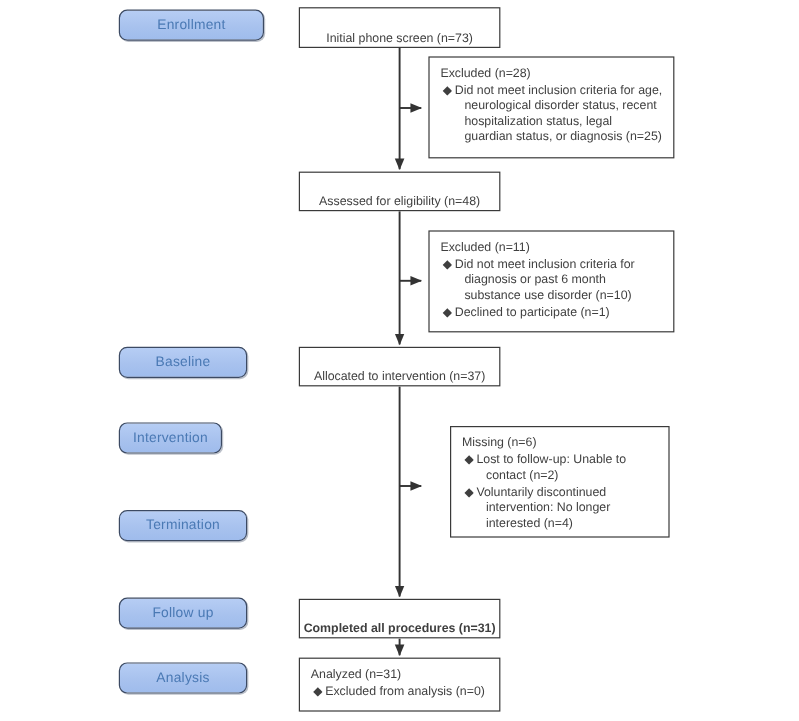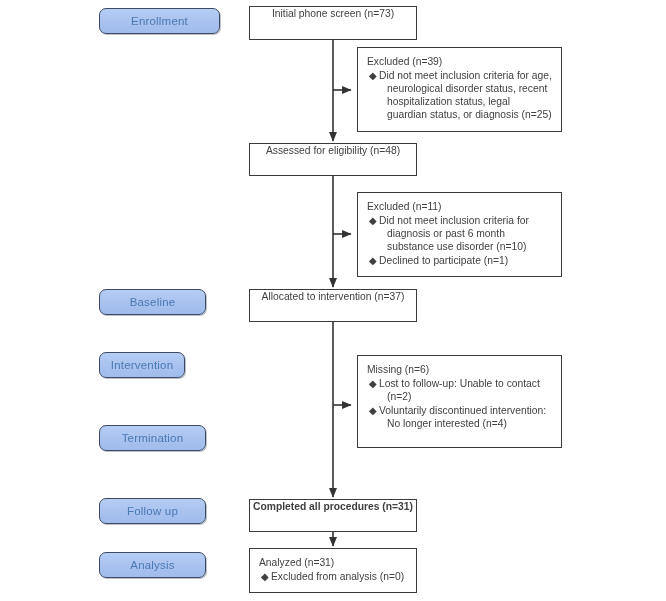--- a/index.html
+++ b/index.html
@@ -46,21 +46,21 @@
     position: absolute;
     box-sizing: border-box;
     background: #ffffff;
     border: 1.3px solid #3a3a3a;
     color: #3f3f3f;
     font-size: 10.3px;
     line-height: 13px;
   }
   .flow-box.centered {
     display: flex;
-    align-items: flex-start;
+    align-items: flex-end;
     justify-content: center;
     text-align: center;
   }
   .flow-box.listed {
     padding: 7px 9px 6px 9px;
   }
   .box-title {
     display: block;
     margin-bottom: 1px;
     white-space: nowrap;
@@ -161,21 +161,21 @@
     <span class="box-title">Analyzed (n=31)</span>
     <ul class="bullets">
       <li>
         <span class="bullet-dot">◆</span>
         <span class="li-text">Excluded from analysis (n=0)</span>
       </li>
     </ul>
   </div>
 
   <div class="flow-box listed" style="left:357px; top:47px; width:205px; height:85px;">
-    <span class="box-title">Excluded (n=39)</span>
+    <span class="box-title">Excluded (n=28)</span>
     <ul class="bullets">
       <li>
         <span class="bullet-dot">◆</span>
         <span class="li-text">Did not meet inclusion criteria for age, neurological disorder status, recent hospitalization status, legal guardian status, or diagnosis (n=25)</span>
       </li>
     </ul>
   </div>
 
   <div class="flow-box listed" style="left:357px; top:192px; width:205px; height:85px;">
     <span class="box-title">Excluded (n=11)</span>
@@ -184,21 +184,21 @@
         <span class="bullet-dot">◆</span>
         <span class="li-text">Did not meet inclusion criteria for diagnosis or past 6 month substance use disorder (n=10)</span>
       </li>
       <li>
         <span class="bullet-dot">◆</span>
         <span class="li-text">Declined to participate (n=1)</span>
       </li>
     </ul>
   </div>
 
-  <div class="flow-box listed" style="left:357px; top:355px; width:205px; height:93px;">
+  <div class="flow-box listed" style="left:375px; top:355px; width:183px; height:93px;">
     <span class="box-title">Missing (n=6)</span>
     <ul class="bullets">
       <li>
         <span class="bullet-dot">◆</span>
         <span class="li-text">Lost to follow-up: Unable to contact (n=2)</span>
       </li>
       <li>
         <span class="bullet-dot">◆</span>
         <span class="li-text">Voluntarily discontinued intervention: No longer interested (n=4)</span>
       </li>

